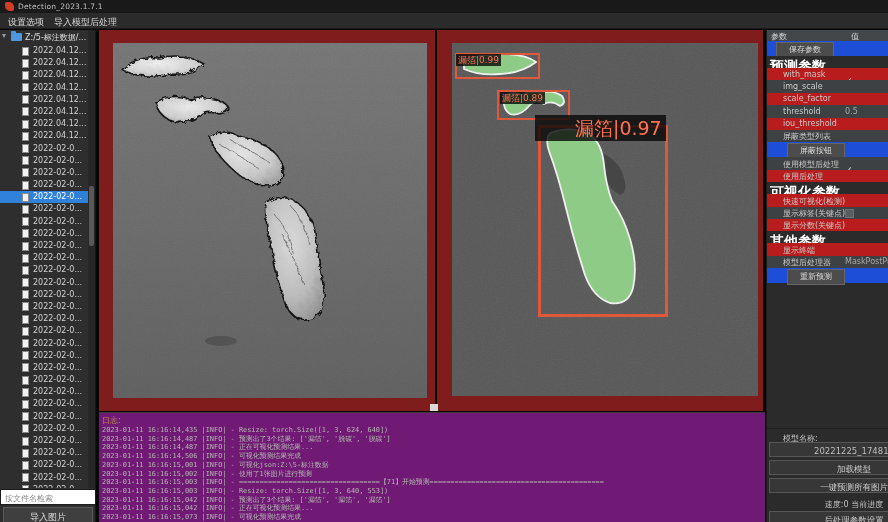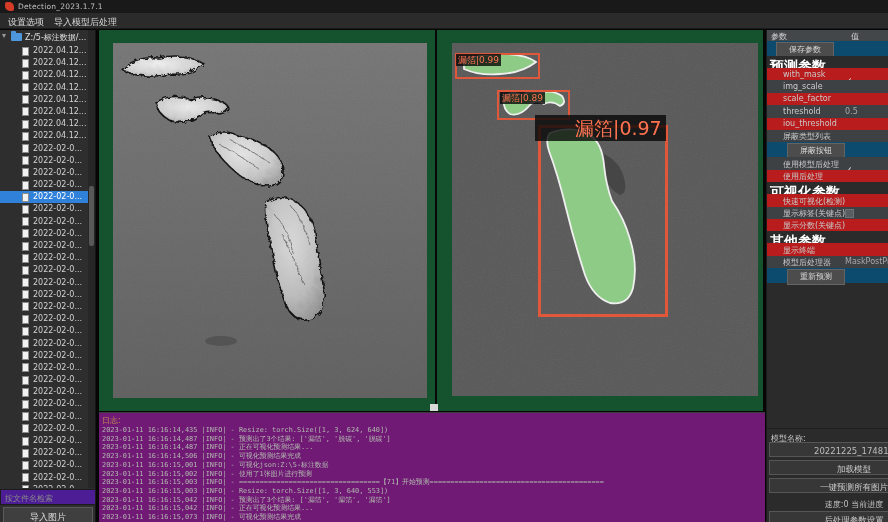--- a/index.html
+++ b/index.html
@@ -23,26 +23,26 @@
   #foldericon::before { content:""; position:absolute; left:0; top:-2px; width:5px; height:2px; background:#4f97dd; border-radius:1px 1px 0 0; }
   #rootlabel { position:absolute; left:25px; top:1px; font-size:8px; color:#e0e0e0; }
   #treelist { position:absolute; left:0; top:15px; width:88px; height:443px; overflow:hidden; }
   .titem { position:relative; height:12.2px; width:96px; white-space:nowrap; }
   .titem.selected { background:#2f81d9; }
   .ficon { position:absolute; left:22px; top:1.5px; width:7px; height:9px; background:#f2f2f2; border:1px solid #8a8a8a; }
   .flabel { position:absolute; left:33px; top:1px; font-size:8px; color:#d2d2d2;text-align:right; }
   .titem.selected .flabel { color:#ffffff; }
   #treescroll { left:88px; top:30px; width:7px; height:458px; background:#262626; }
   #treethumb { left:89px; top:186px; width:5px; height:60px; background:#585858; border-radius:2px; }
-  #searchbox { left:0px; top:489px; width:96px; height:16px; background:#4c1d95; border:1px solid #1c1c1c; font-size:8px; color:#8a8a8a; padding:3px 4px 0 4px; }
+  #searchbox { left:0px; top:489px; width:96px; height:16px; background:#ffffff; border:1px solid #1c1c1c; font-size:8px; color:#8a8a8a; padding:3px 4px 0 4px; }
   #importbtn { left:3px; top:507px; width:90px; height:17px; background:#3f3f3f; border:1px solid #5a5a5a; color:#dddddd; font-size:9px; text-align:center; padding-top:3px; }
 
   
   #main { left:97px; top:30px; width:668px; height:492px; background:#070707; }
-  .imgpanel { position:absolute; background:#14532d; }
+  .imgpanel { position:absolute; background:#7f1d1d; }
   #panelL { left:2px; top:0px; width:336px; height:381px; }
   #panelR { left:340px; top:0px; width:326px; height:381px; }
   #imgL { position:absolute; left:14px; top:13px; width:314px; height:355px; }
   #imgR { position:absolute; left:15px; top:13px; width:306px; height:353px; }
   #splitter { left:333px; top:374px; width:8px; height:7px; background:#d8d8d8; }
 
   .detbox { position:absolute; border:2px solid #e0573a; }
   #detbox-2 { border-width:3px; }
   .detlabel { position:absolute; background:rgba(8,8,8,.8); color:#ff7350; font-size:9px;
     line-height:12px; padding:0 2px; white-space:nowrap; }
@@ -61,30 +61,30 @@
   #phead .h1 { position:absolute; left:4px; top:1px; font-size:8px; color:#d6d6d6; }
   #phead .h2 { position:absolute; left:84px; top:1px; font-size:8px; color:#d6d6d6; }
   #prows { position:absolute; left:0; top:11px; width:122px; }
   .prow { position:relative; width:122px; height:12.4px; }
   .shade-light { background:#3e4143; }
   .shade-dark { background:#b91c1c; }
   .plabel { position:absolute; left:16px; top:1.5px; font-size:8px; color:#c9c9c9; white-space:nowrap; }
   .pvalue { position:absolute; left:78px; top:1.5px; font-size:8px; color:#a8a8a8; white-space:nowrap; }
   .kind-section { height:12px; background:#2b2b2b; }
   .kind-section .plabel { left:3px; font-weight:bold; color:#ffffff; font-size:14px; }
-  .kind-button { height:15px; background:#0c4a6e; }
+  .kind-button { height:15px; background:#1d4ed8; }
   .kind-button .plabel { left:9px; top:1px; background:#4c4c4c; border:1px solid #646464; padding:1px 12px 2px 12px; color:#dcdcdc; }
   .kind-button.indent .plabel { left:20px; }
   .pcheck { position:absolute; left:78px; top:1px; }
   .check-mark .pcheck::before { content:"✓"; color:#ececec; font-size:9px; }
   .check-box-empty .pcheck { width:9px; height:9px; top:2px; background:#585d61; border:1px solid #6d7276; }
 
   
   #modelsec { position:absolute; left:0; top:398px; width:122px; height:94px; border-top:1px solid #1f1f1f; }
-  #modelname-label { position:absolute; left:4px; top:4px; font-size:8px; color:#c9c9c9; }
+  #modelname-label { position:absolute; left:16px; top:4px; font-size:8px; color:#c9c9c9; }
   .rbtn { position:absolute; left:2px; width:170px; height:15px; background:#373737; border:1px solid #565656;
     color:#cccccc; font-size:8.5px; text-align:center; padding-top:3px; white-space:nowrap; overflow:hidden; }
   #modelname-value { top:13px; color:#bdbdbd; }
   #loadmodel { top:31px; }
   #predictall { top:49px; }
   #speedtext { position:absolute; left:2px; top:70px; width:170px; font-size:8px; color:#c0c0c0; text-align:center; white-space:nowrap; }
   #bottombtn { top:82px; height:20px; }
 </style>
 </head>
 <body>

